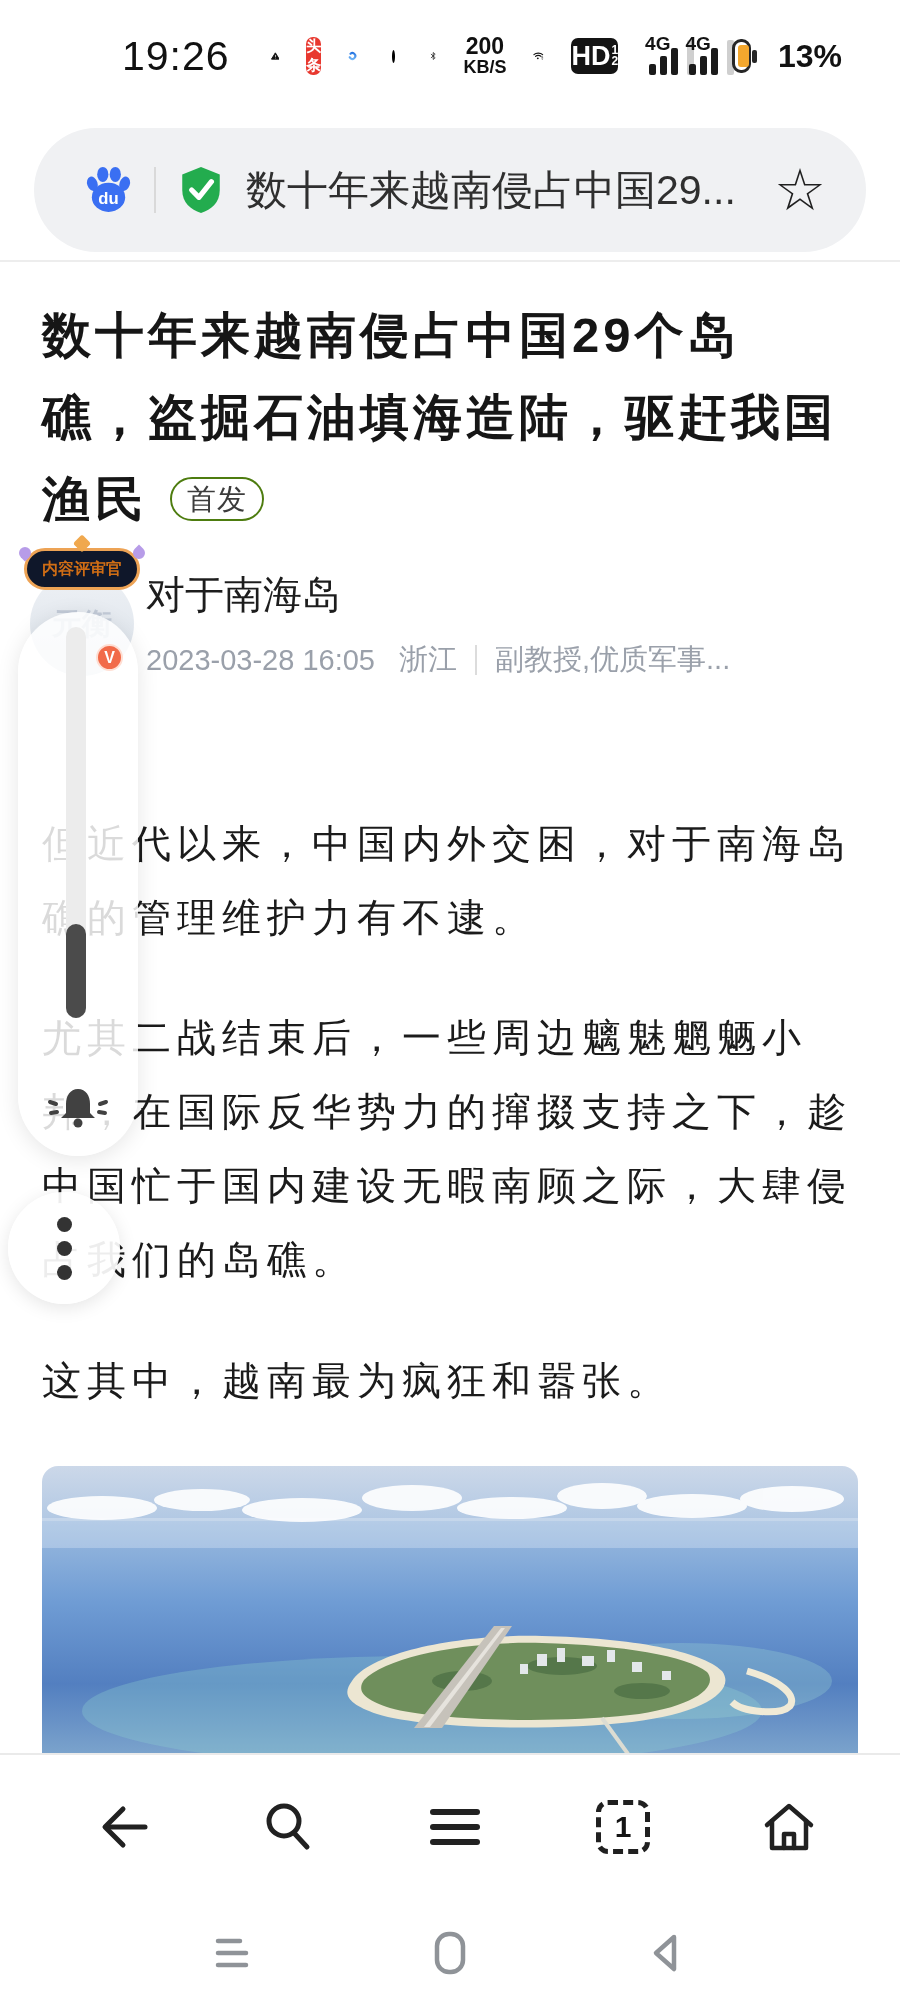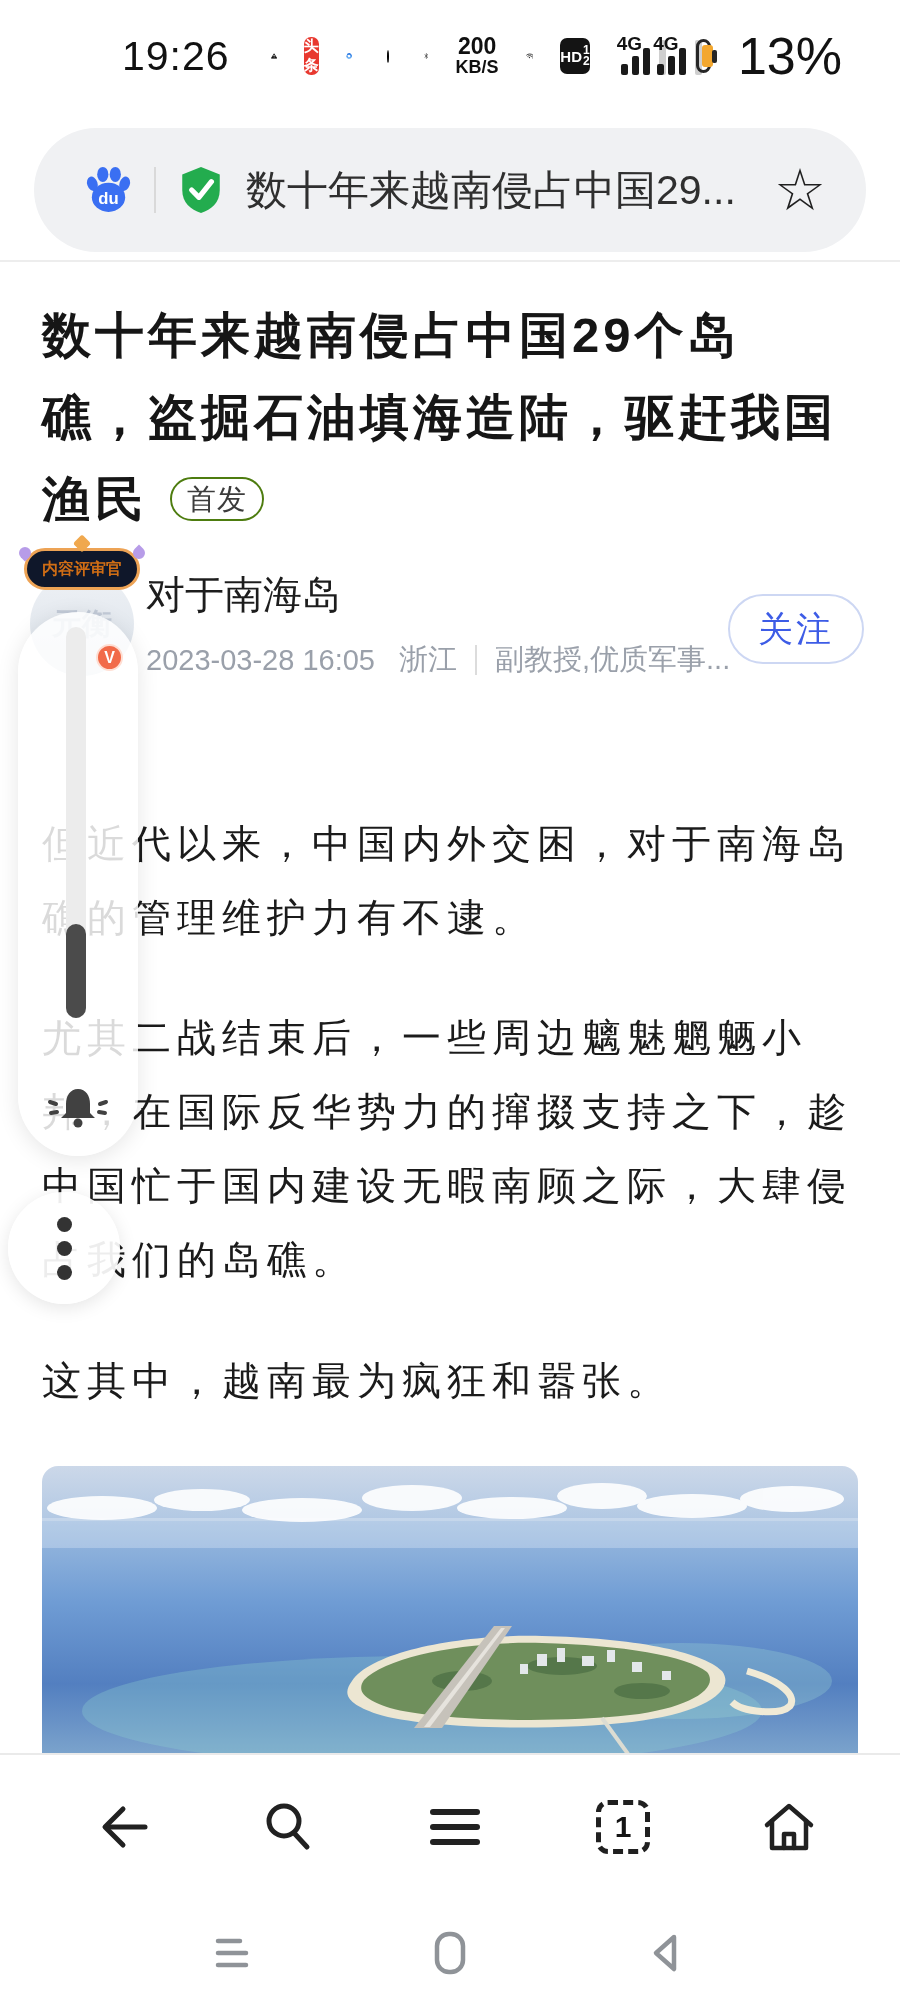--- a/index.html
+++ b/index.html
@@ -9,34 +9,34 @@
   
   .statusbar{position:absolute;left:0;top:0;width:100%;height:112px;background:#fff;}
   .sb-row{position:absolute;left:122px;right:58px;top:0;height:112px;display:flex;align-items:center;gap:27px;}
   .sb-time{font-size:41px;color:#111;font-weight:500;margin-right:14px;letter-spacing:1px;}
   .sb-toutiao{width:38px;height:38px;background:#e8382f;border-radius:7px;display:flex;align-items:center;justify-content:center;color:#fff;font-size:15px;font-weight:700;letter-spacing:0;}
   .sb-dot{width:13px;height:13px;border-radius:50%;background:#000;margin:0 8px;}
   .sb-speed{display:flex;flex-direction:column;align-items:center;color:#101010;font-weight:700;}
   .sb-speed .v{font-size:23px;line-height:23px;}
   .sb-speed .u{font-size:18px;line-height:19px;}
   .sb-hd{width:53px;height:36px;background:#141414;border-radius:7px;display:flex;align-items:center;justify-content:center;color:#fff;}
-  .sb-hd .hd{font-size:15px;font-weight:800;letter-spacing:0;}
+  .sb-hd .hd{font-size:27px;font-weight:800;letter-spacing:0;}
   .sb-hd .stack{display:flex;flex-direction:column;align-items:center;margin-left:1px;}
   .sb-hd .stack span{font-size:12px;line-height:11px;font-weight:700;}
   .sb-sig{position:relative;width:58px;height:42px;}
   .sb-sig .lbl{position:absolute;left:0;top:-2px;font-size:19px;font-weight:800;color:#131313;}
   .sb-sig i{position:absolute;bottom:2px;width:7px;border-radius:2px;background:#1a1a1a;}
   .sb-sig i.b1{left:4px;height:11px;}
   .sb-sig i.b2{left:15px;height:19px;}
   .sb-sig i.b3{left:26px;height:27px;}
   .sb-sig i.b4{left:42px;height:35px;background:#cfcfcf;}
   .sb-batt{position:relative;width:64px;height:34px;border:3px solid #262626;border-radius:9px;margin-left:6px;}
   .sb-batt .fill{position:absolute;left:3px;top:3px;width:11px;height:22px;background:#f3a72e;border-radius:3px;}
   .sb-batt .nub{position:absolute;right:-9px;top:8px;width:5px;height:13px;background:#262626;border-radius:2px;}
-  .sb-pct{font-size:52px;color:#121212;font-weight:400;}
+  .sb-pct{font-size:32px;color:#121212;font-weight:700;}
 
   
   .chrome{position:absolute;left:0;top:0;width:100%;height:262px;background:#fff;border-bottom:2px solid #ededed;z-index:30;}
   .addressbar{position:absolute;left:34px;right:34px;top:128px;height:124px;background:#f0f1f3;border-radius:62px;display:flex;align-items:center;padding:0 40px 0 50px;}
   .ab-div{width:2px;height:46px;background:#d9d9d9;margin:0 22px;}
   .ab-title{flex:1;font-size:41px;color:#2f2f2f;margin-left:22px;white-space:nowrap;overflow:hidden;}
   .ab-star{font-size:58px;color:#1f1f1f;line-height:58px;}
 
   
   .title{position:absolute;left:42px;top:294px;width:824px;font-size:49px;line-height:82px;font-weight:700;color:#161616;letter-spacing:4px;}
@@ -184,21 +184,20 @@
       </div>
       <div class="v-badge">V</div>
     </div>
     <div class="a-name">对于南海岛</div>
     <div class="a-meta">
       <span>2023-03-28 16:05</span>
       <span class="loc">浙江</span>
       <span class="vbar"></span>
       <span>副教授,优质军事...</span>
     </div>
-    <div class="follow">关注</div>
   </div>
 
   <div class="bodyline" style="top:807px">但近代以来，中国内外交困，对于南海岛</div>
   <div class="bodyline" style="top:881px">礁的管理维护力有不逮。</div>
 
   <div class="bodyline" style="top:1001px">尤其二战结束后，一些周边魑魅魍魉小</div>
   <div class="bodyline" style="top:1075px">邦，在国际反华势力的撺掇支持之下，趁</div>
   <div class="bodyline" style="top:1149px">中国忙于国内建设无暇南顾之际，大肆侵</div>
   <div class="bodyline" style="top:1223px">占我们的岛礁。</div>
 

